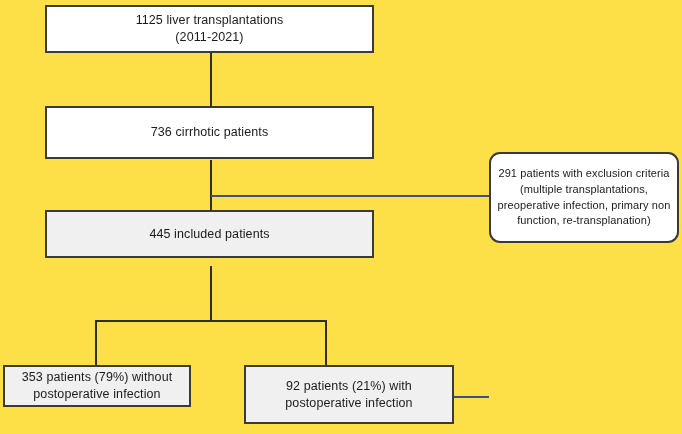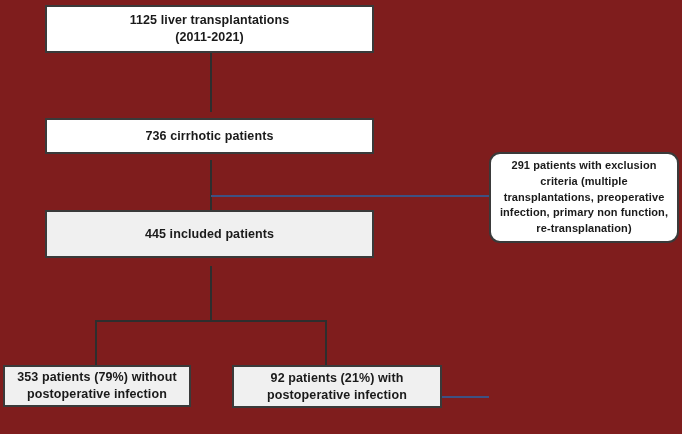--- a/index.html
+++ b/index.html
@@ -7,23 +7,22 @@
     padding: 0;
     background: #ffffff;
   }
   body {
     font-family: "Liberation Sans", sans-serif;
   }
   #flowchart {
     position: relative;
     width: 682px;
     height: 434px;
-    background: #7f1d1d;
+    background: #fde047;
     overflow: hidden;
-    font-weight: bold;
   }
   .node {
     position: absolute;
     box-sizing: border-box;
     border: 2px solid #3a3a3a;
     background: #ffffff;
     display: flex;
     align-items: center;
     justify-content: center;
     text-align: center;
@@ -70,34 +69,34 @@
 
   <div class="connector v" style="left:325px; top:320px; height:45px;"></div>
 
   <div class="connector blue" style="left:442px; top:396px; width:47px;"></div>
 
   <div class="node" style="left:45px; top:5px; width:329px; height:48px;">
     <span class="txt">1125 liver transplantations
 (2011-2021)</span>
   </div>
 
-  <div class="node" style="left:45px; top:118px; width:329px; height:36px;">
+  <div class="node" style="left:45px; top:106px; width:329px; height:53px;">
     <span class="txt">736 cirrhotic patients</span>
   </div>
 
   <div class="node" style="left:489px; top:152px; width:190px; height:91px; font-size:11px; line-height:1.42;border-radius:11px;">
     <span class="txt">291 patients with exclusion criteria (multiple transplantations, preoperative infection, primary non function, re-transplanation)</span>
   </div>
 
   <div class="node shaded" style="left:45px; top:210px; width:329px; height:48px;">
     <span class="txt">445 included patients</span>
   </div>
 
   <div class="node shaded" style="left:3px; top:365px; width:188px; height:42px;">
     <span class="txt">353 patients (79%) without postoperative infection</span>
   </div>
 
-  <div class="node shaded" style="left:232px; top:365px; width:210px; height:43px;justify-content:center;">
+  <div class="node shaded" style="left:244px; top:365px; width:210px; height:59px;justify-content:center;">
     <span class="txt">92 patients (21%) with postoperative infection</span>
   </div>
 
 
 </div>
 
 </body></html>

